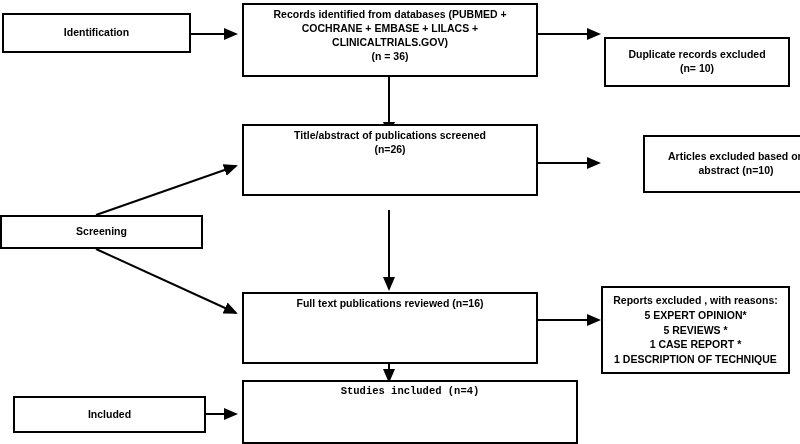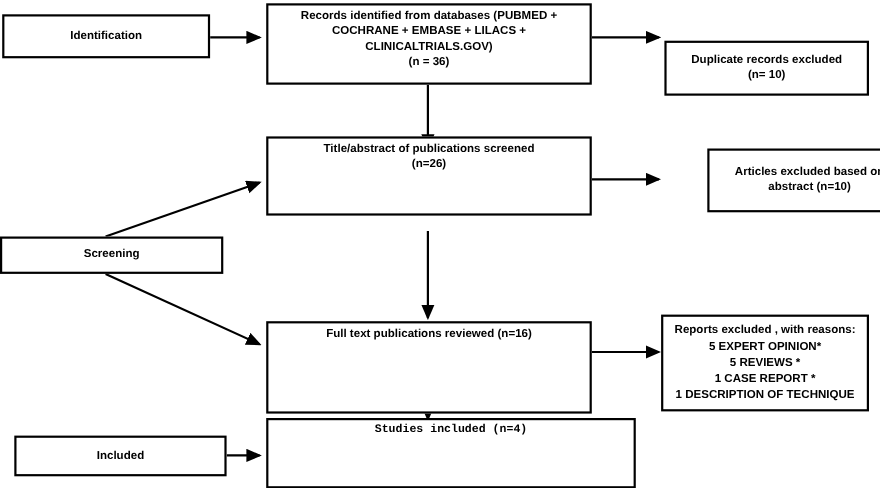--- a/index.html
+++ b/index.html
@@ -102,21 +102,21 @@
 COCHRANE + EMBASE + LILACS +
 CLINICALTRIALS.GOV)
 (n = 36)</span>
   </div>
 
   <div class="node-box main-box tall-text" style="left:242px; top:124px; width:296px; height:72px;">
     <span class="node-text">Title/abstract of publications screened
 (n=26)</span>
   </div>
 
-  <div class="node-box main-box tall-text" style="left:242px; top:292px; width:296px; height:84px;">
+  <div class="node-box main-box tall-text" style="left:242px; top:292px; width:296px; height:72px;">
     <span class="node-text">Full text publications reviewed (n=16)</span>
   </div>
 
   <div class="node-box main-box tall-text" style="left:242px; top:380px; width:336px; height:64px;font-family:Liberation Mono, monospace;">
     <span class="node-text">Studies included (n=4)</span>
   </div>
 
   <div class="node-box side-box" style="left:604px; top:8px; width:186px; height:50px;margin-top:29px;">
     <span class="node-text">Duplicate records excluded
 (n= 10)</span>

